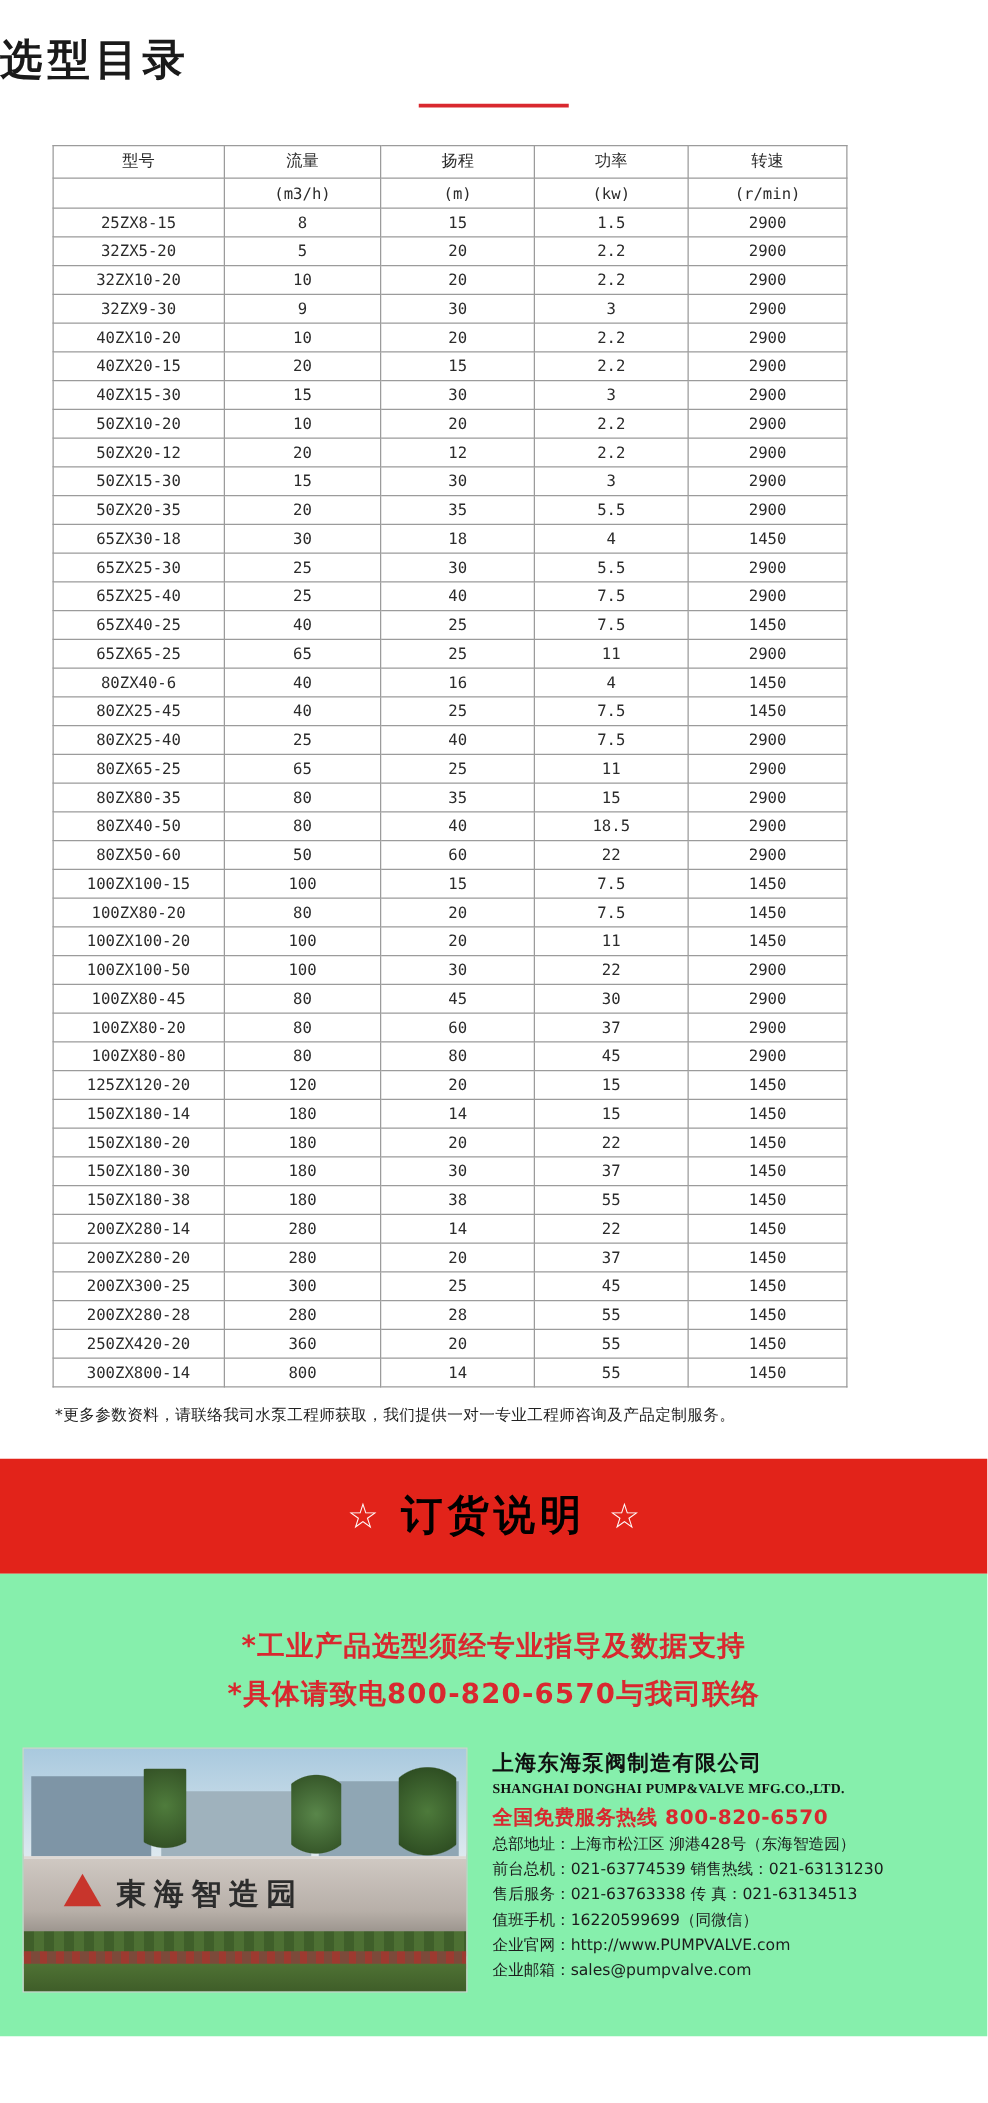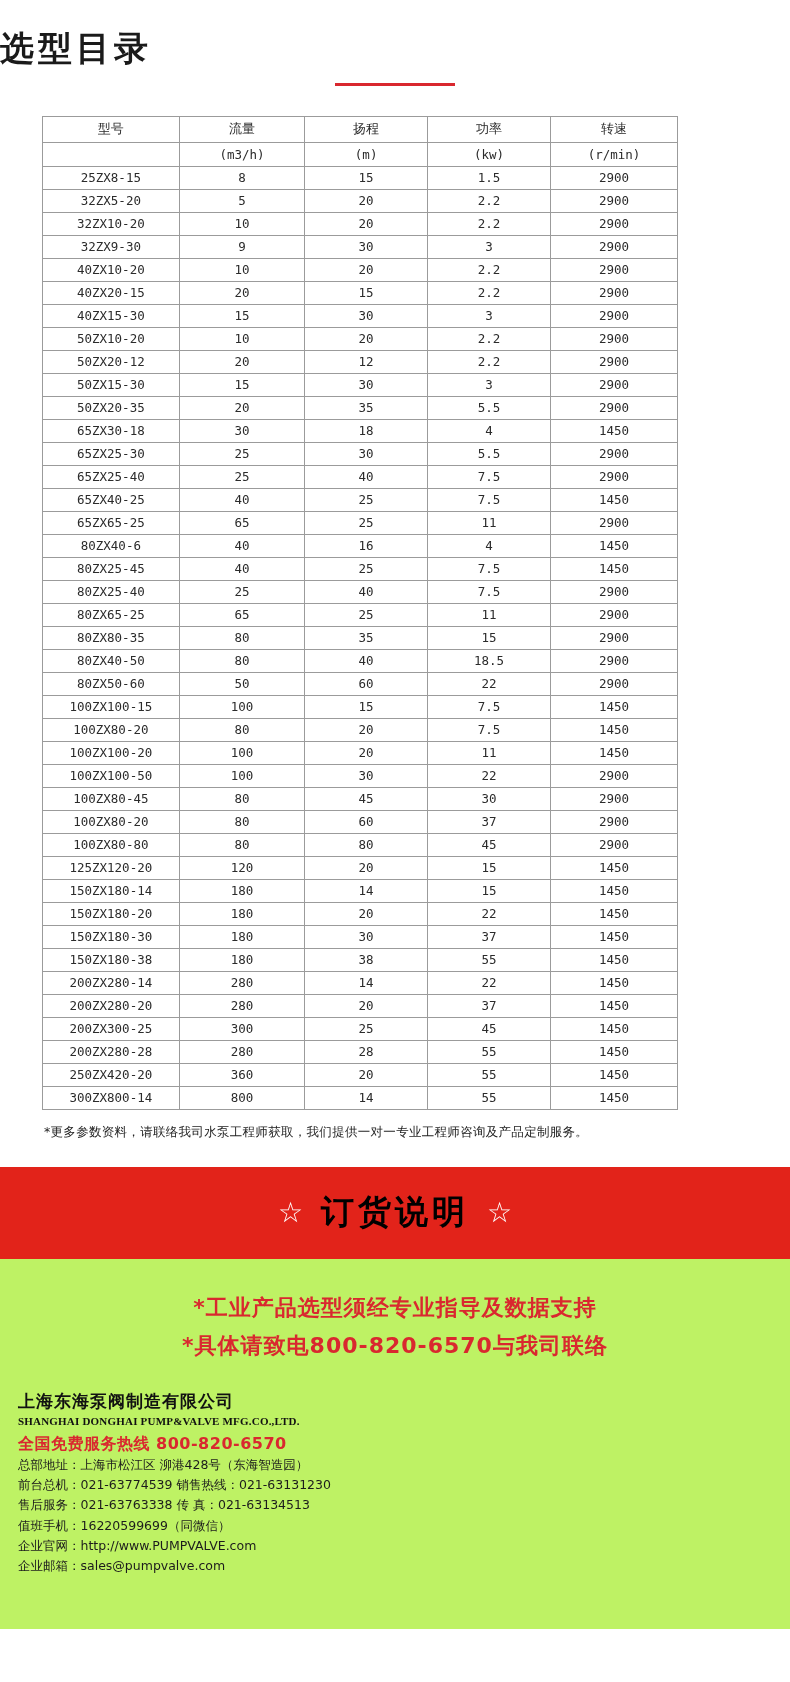--- a/index.html
+++ b/index.html
@@ -97,22 +97,22 @@
   .banner-text {
     color: #000000;
     font-family: "DejaVu Sans", sans-serif;
     font-size: 33px;
     font-weight: bold;
     letter-spacing: 4px;
   }
 
   
   .bottom {
-    background: #bef264;
-    padding: 30px 0 24px 0;
+    background: #86efac;
+    padding: 40px 0 24px 0;
     min-height: 370px;
   }
   .promo {
     text-align: center;
     color: #d9282f;
     font-family: "DejaVu Sans", sans-serif;
     font-weight: bold;
     font-size: 22px;
     line-height: 1.75;
     letter-spacing: 1px;
@@ -572,20 +572,35 @@
     </div>
   </div>
 
   <div class="bottom">
     <div class="promo">
       <div>*工业产品选型须经专业指导及数据支持</div>
       <div>*具体请致电800-820-6570与我司联络</div>
     </div>
 
     <div class="company-row">
+      <div class="photo">
+        <div class="sky"></div>
+        <div class="bldg-left"></div>
+        <div class="bldg-mid"></div>
+        <div class="bldg-right"></div>
+        <div class="tree1"></div>
+        <div class="tree2"></div>
+        <div class="tree3"></div>
+        <div class="wall"></div>
+        <div class="logo-tri"></div>
+        <div class="wall-text">東海智造园</div>
+        <div class="hedge"></div>
+        <div class="flowers"></div>
+        <div class="lawn"></div>
+      </div>
 
       <div class="company-info">
         <div class="cname-cn">上海东海泵阀制造有限公司</div>
         <div class="cname-en">SHANGHAI DONGHAI PUMP&amp;VALVE MFG.CO.,LTD.</div>
         <div class="hotline">全国免费服务热线  800-820-6570</div>
         <div class="contact-line">总部地址：上海市松江区  泖港428号（东海智造园）</div>
         <div class="contact-line">前台总机：021-63774539   销售热线：021-63131230</div>
         <div class="contact-line">售后服务：021-63763338   传    真：021-63134513</div>
         <div class="contact-line">值班手机：16220599699（同微信）</div>
         <div class="contact-line">企业官网：http://www.PUMPVALVE.com</div>

